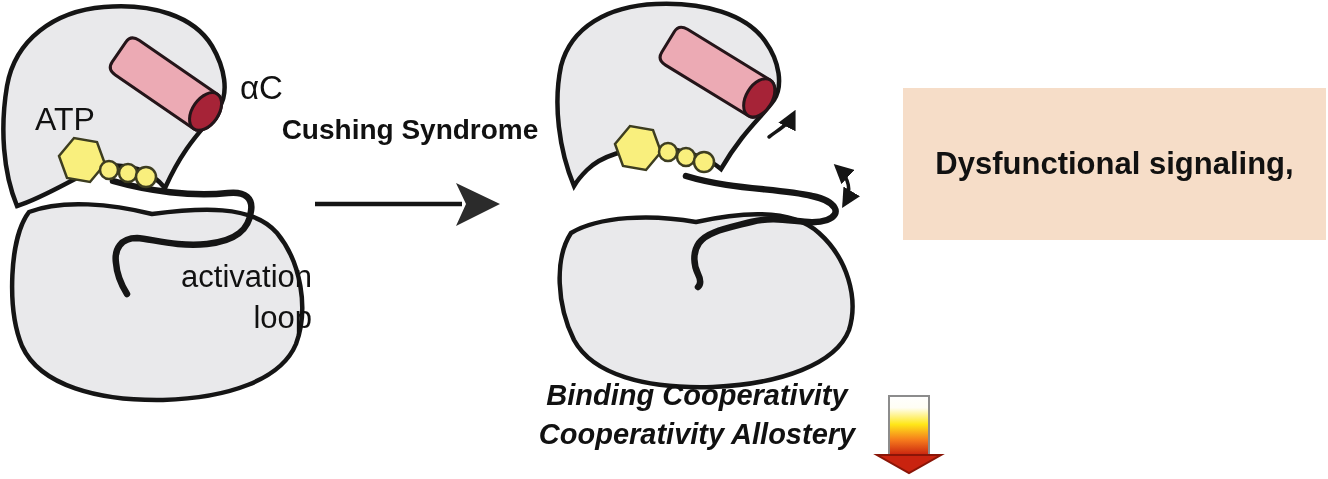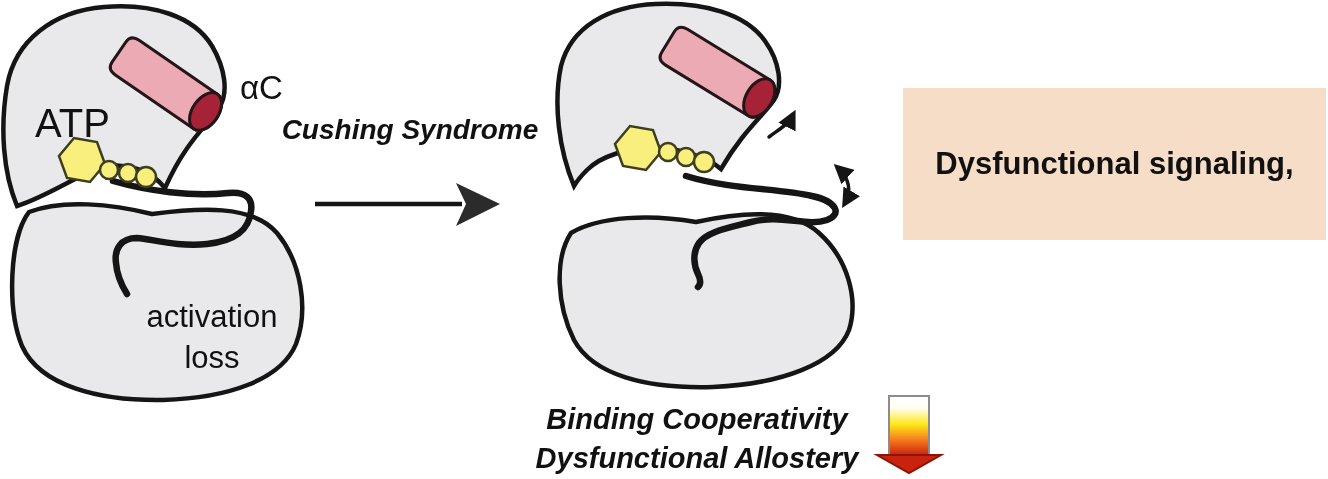--- a/index.html
+++ b/index.html
@@ -6,25 +6,25 @@
   #stage{
     position:relative;
     width:1328px;height:479px;
     background:#ffffff;
     overflow:hidden;
     font-family:"Liberation Sans","DejaVu Sans",sans-serif;
     color:#111111;
   }
   #diagram-svg{position:absolute;left:0;top:0;width:1328px;height:479px;}
   .label{position:absolute;white-space:nowrap;color:#111111;}
-  .atp-label{left:35px;top:101px;font-size:40px;}
+  .atp-label{left:35px;top:101px;font-size:32px;}
   .alphac-label{left:240px;top:69px;font-size:33px;}
-  .actloop-label{left:112px;top:256px;width:200px;font-size:31px;line-height:41px;text-align:center;margin-top:40px;}
-  .cushing-label{left:275px;top:113px;width:270px;font-size:28px;line-height:34px;font-weight:bold;font-style:italic;text-align:center;}
-  .legend-label{left:497px;top:400px;width:400px;font-size:29px;line-height:39px;font-weight:bold;font-style:italic;text-align:center;}
+  .actloop-label{left:112px;top:256px;width:200px;font-size:31px;line-height:41px;text-align:right;}
+  .cushing-label{left:275px;top:113px;width:270px;font-size:28px;line-height:34px;font-weight:bold;text-align:center;}
+  .legend-label{left:497px;top:376px;width:400px;font-size:29px;line-height:39px;font-weight:bold;font-style:italic;text-align:center;}
   .outcome-box{
     position:absolute;left:903px;top:88px;width:423px;height:152px;
     display:flex;flex-direction:column;align-items:center;justify-content:center;
     font-size:31px;line-height:42px;font-weight:bold;text-align:center;
   }
   .line{display:block;white-space:nowrap;}
 </style>
 </head>
 <body>
 
@@ -88,29 +88,29 @@
       <polygon points="877,455 941,455 909,473" stroke="#8a1507" stroke-width="2" fill="#c9230f"></polygon>
     </g>
   </svg>
 
   <div class="label atp-label">ATP</div>
 
   <div class="label alphac-label">αC</div>
 
   <div class="label actloop-label">
     <span class="line">activation</span>
-    <span class="line">loss</span>
+    <span class="line">loop</span>
   </div>
 
   <div class="label cushing-label">
     <span class="line">Cushing Syndrome</span>
   </div>
 
   <div class="label legend-label">
     <span class="line">Binding Cooperativity</span>
-    <span class="line">Dysfunctional Allostery</span>
+    <span class="line">Cooperativity Allostery</span>
   </div>
 
   <div class="outcome-box" style="background-color: rgb(246, 221, 200);">
     <span class="line">Dysfunctional signaling,</span>
   </div>
 
 </div>
 
 </body></html>

